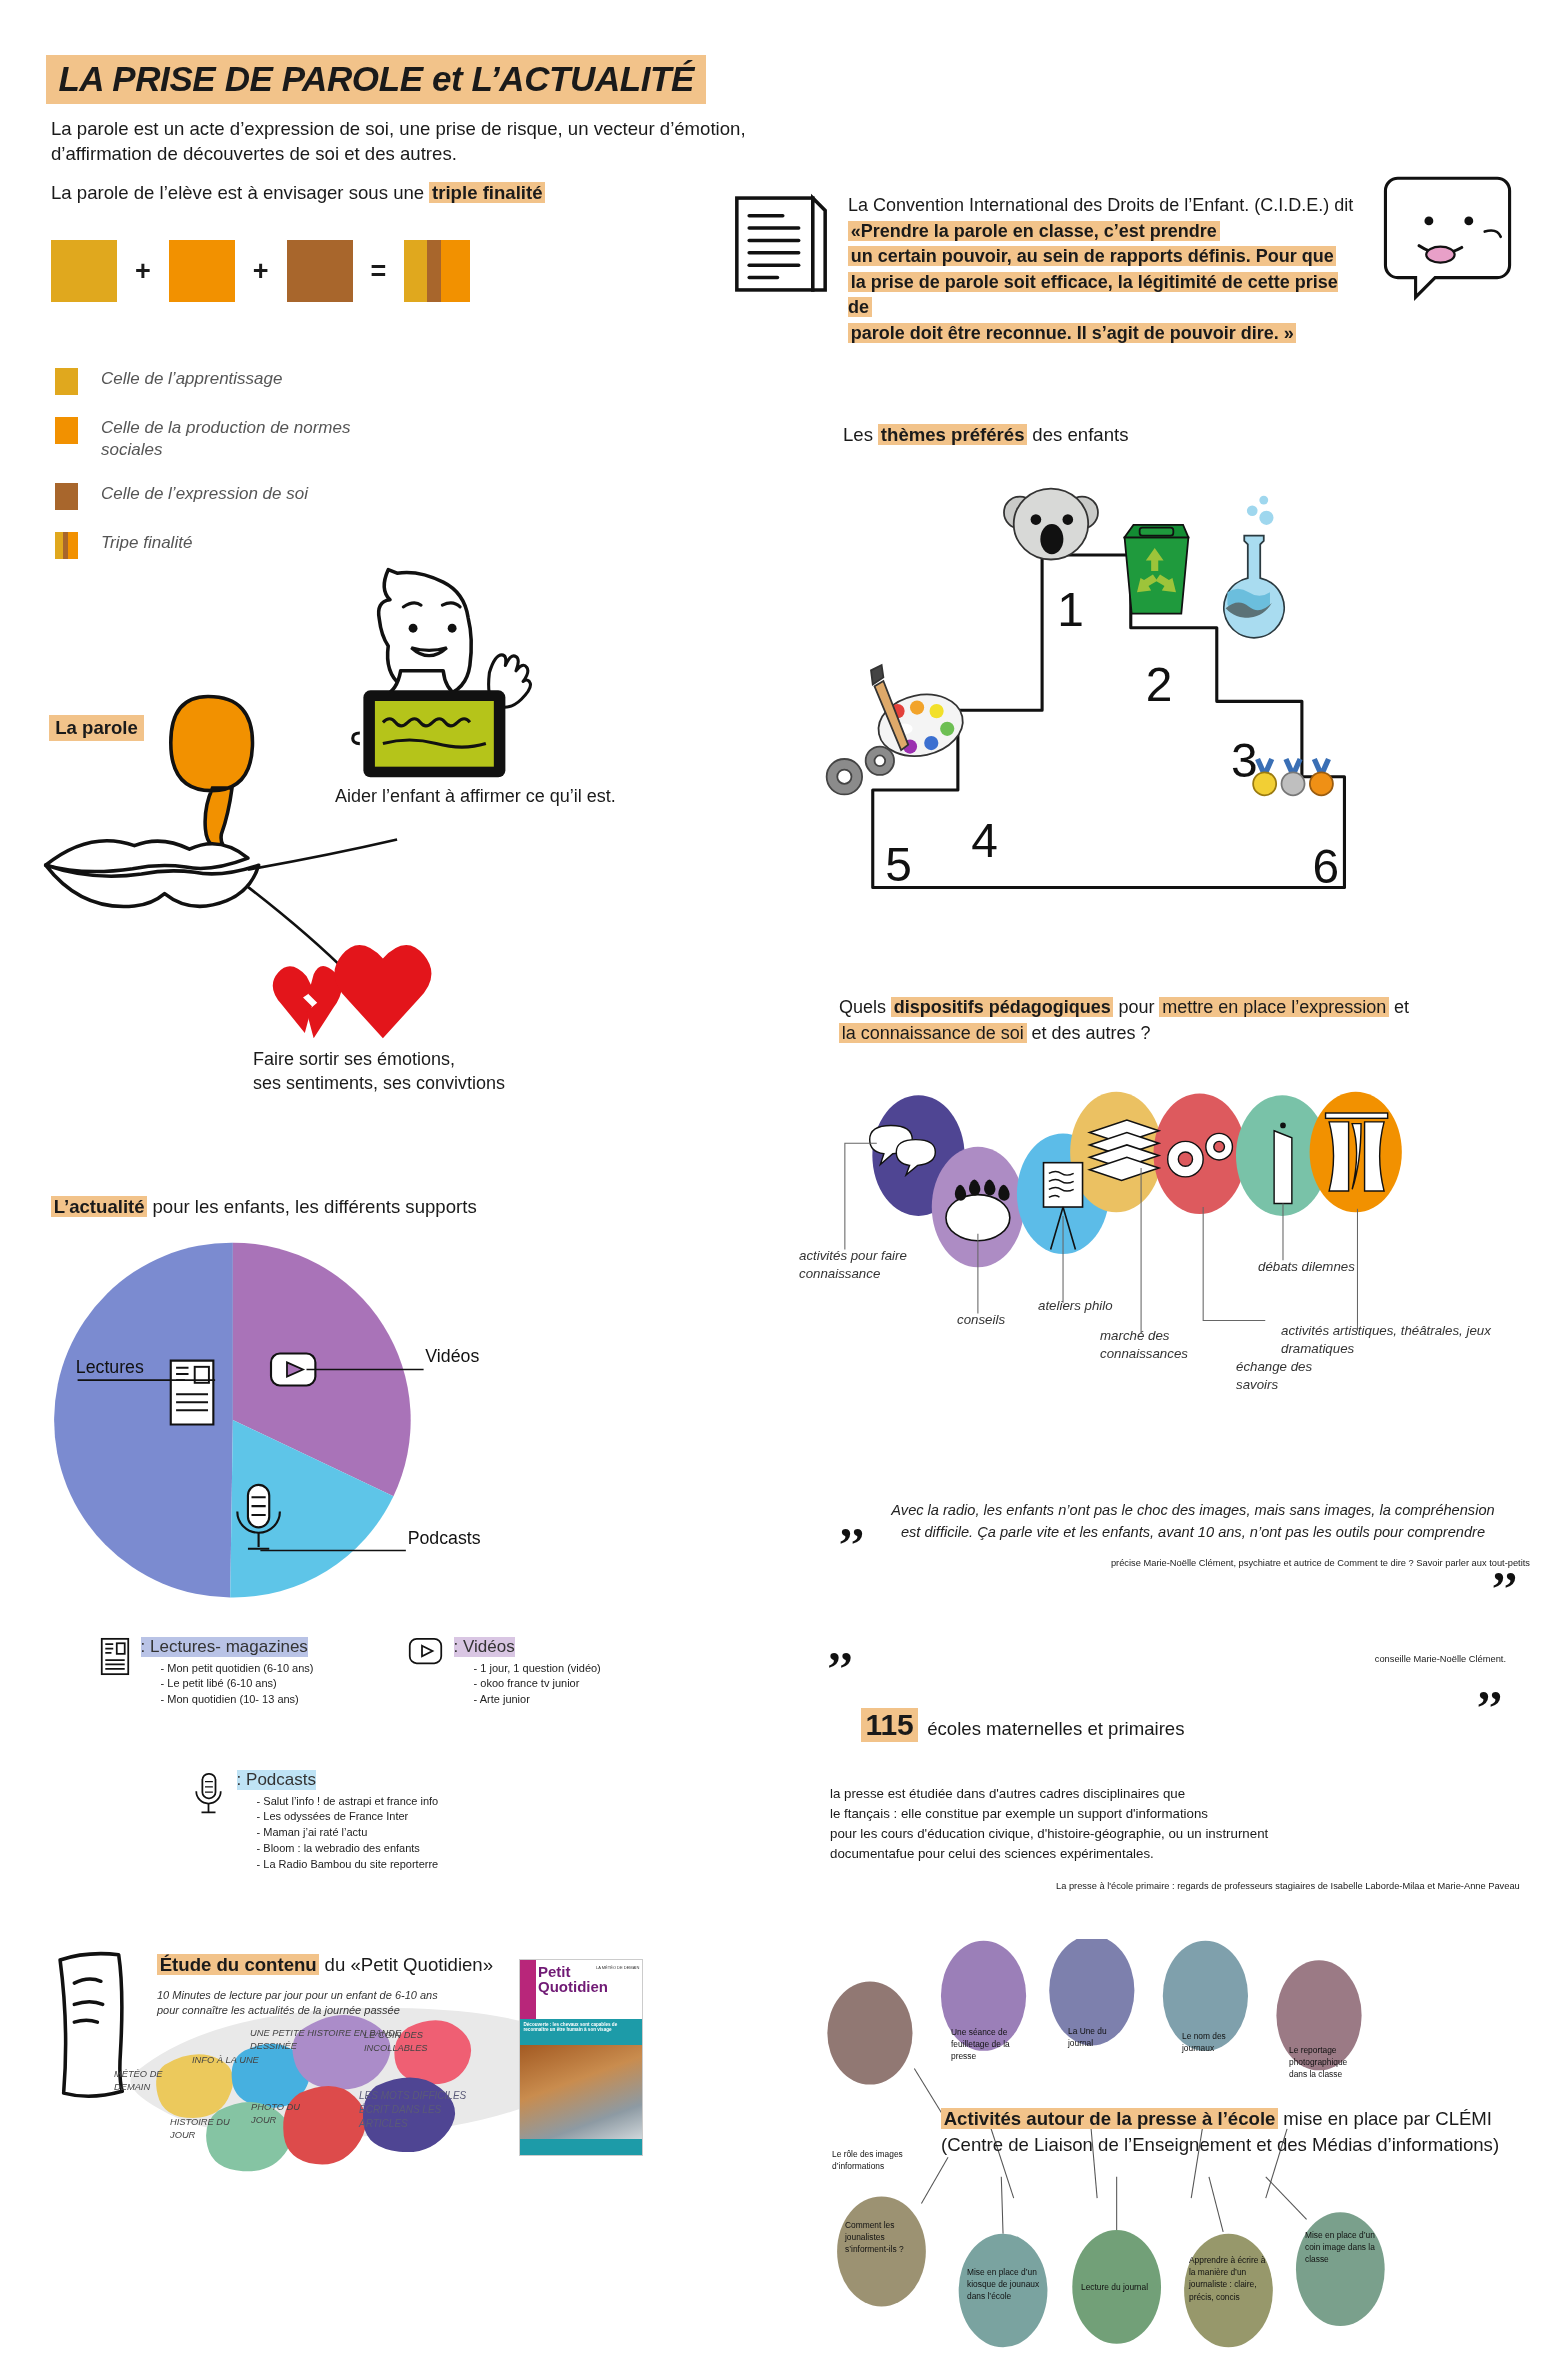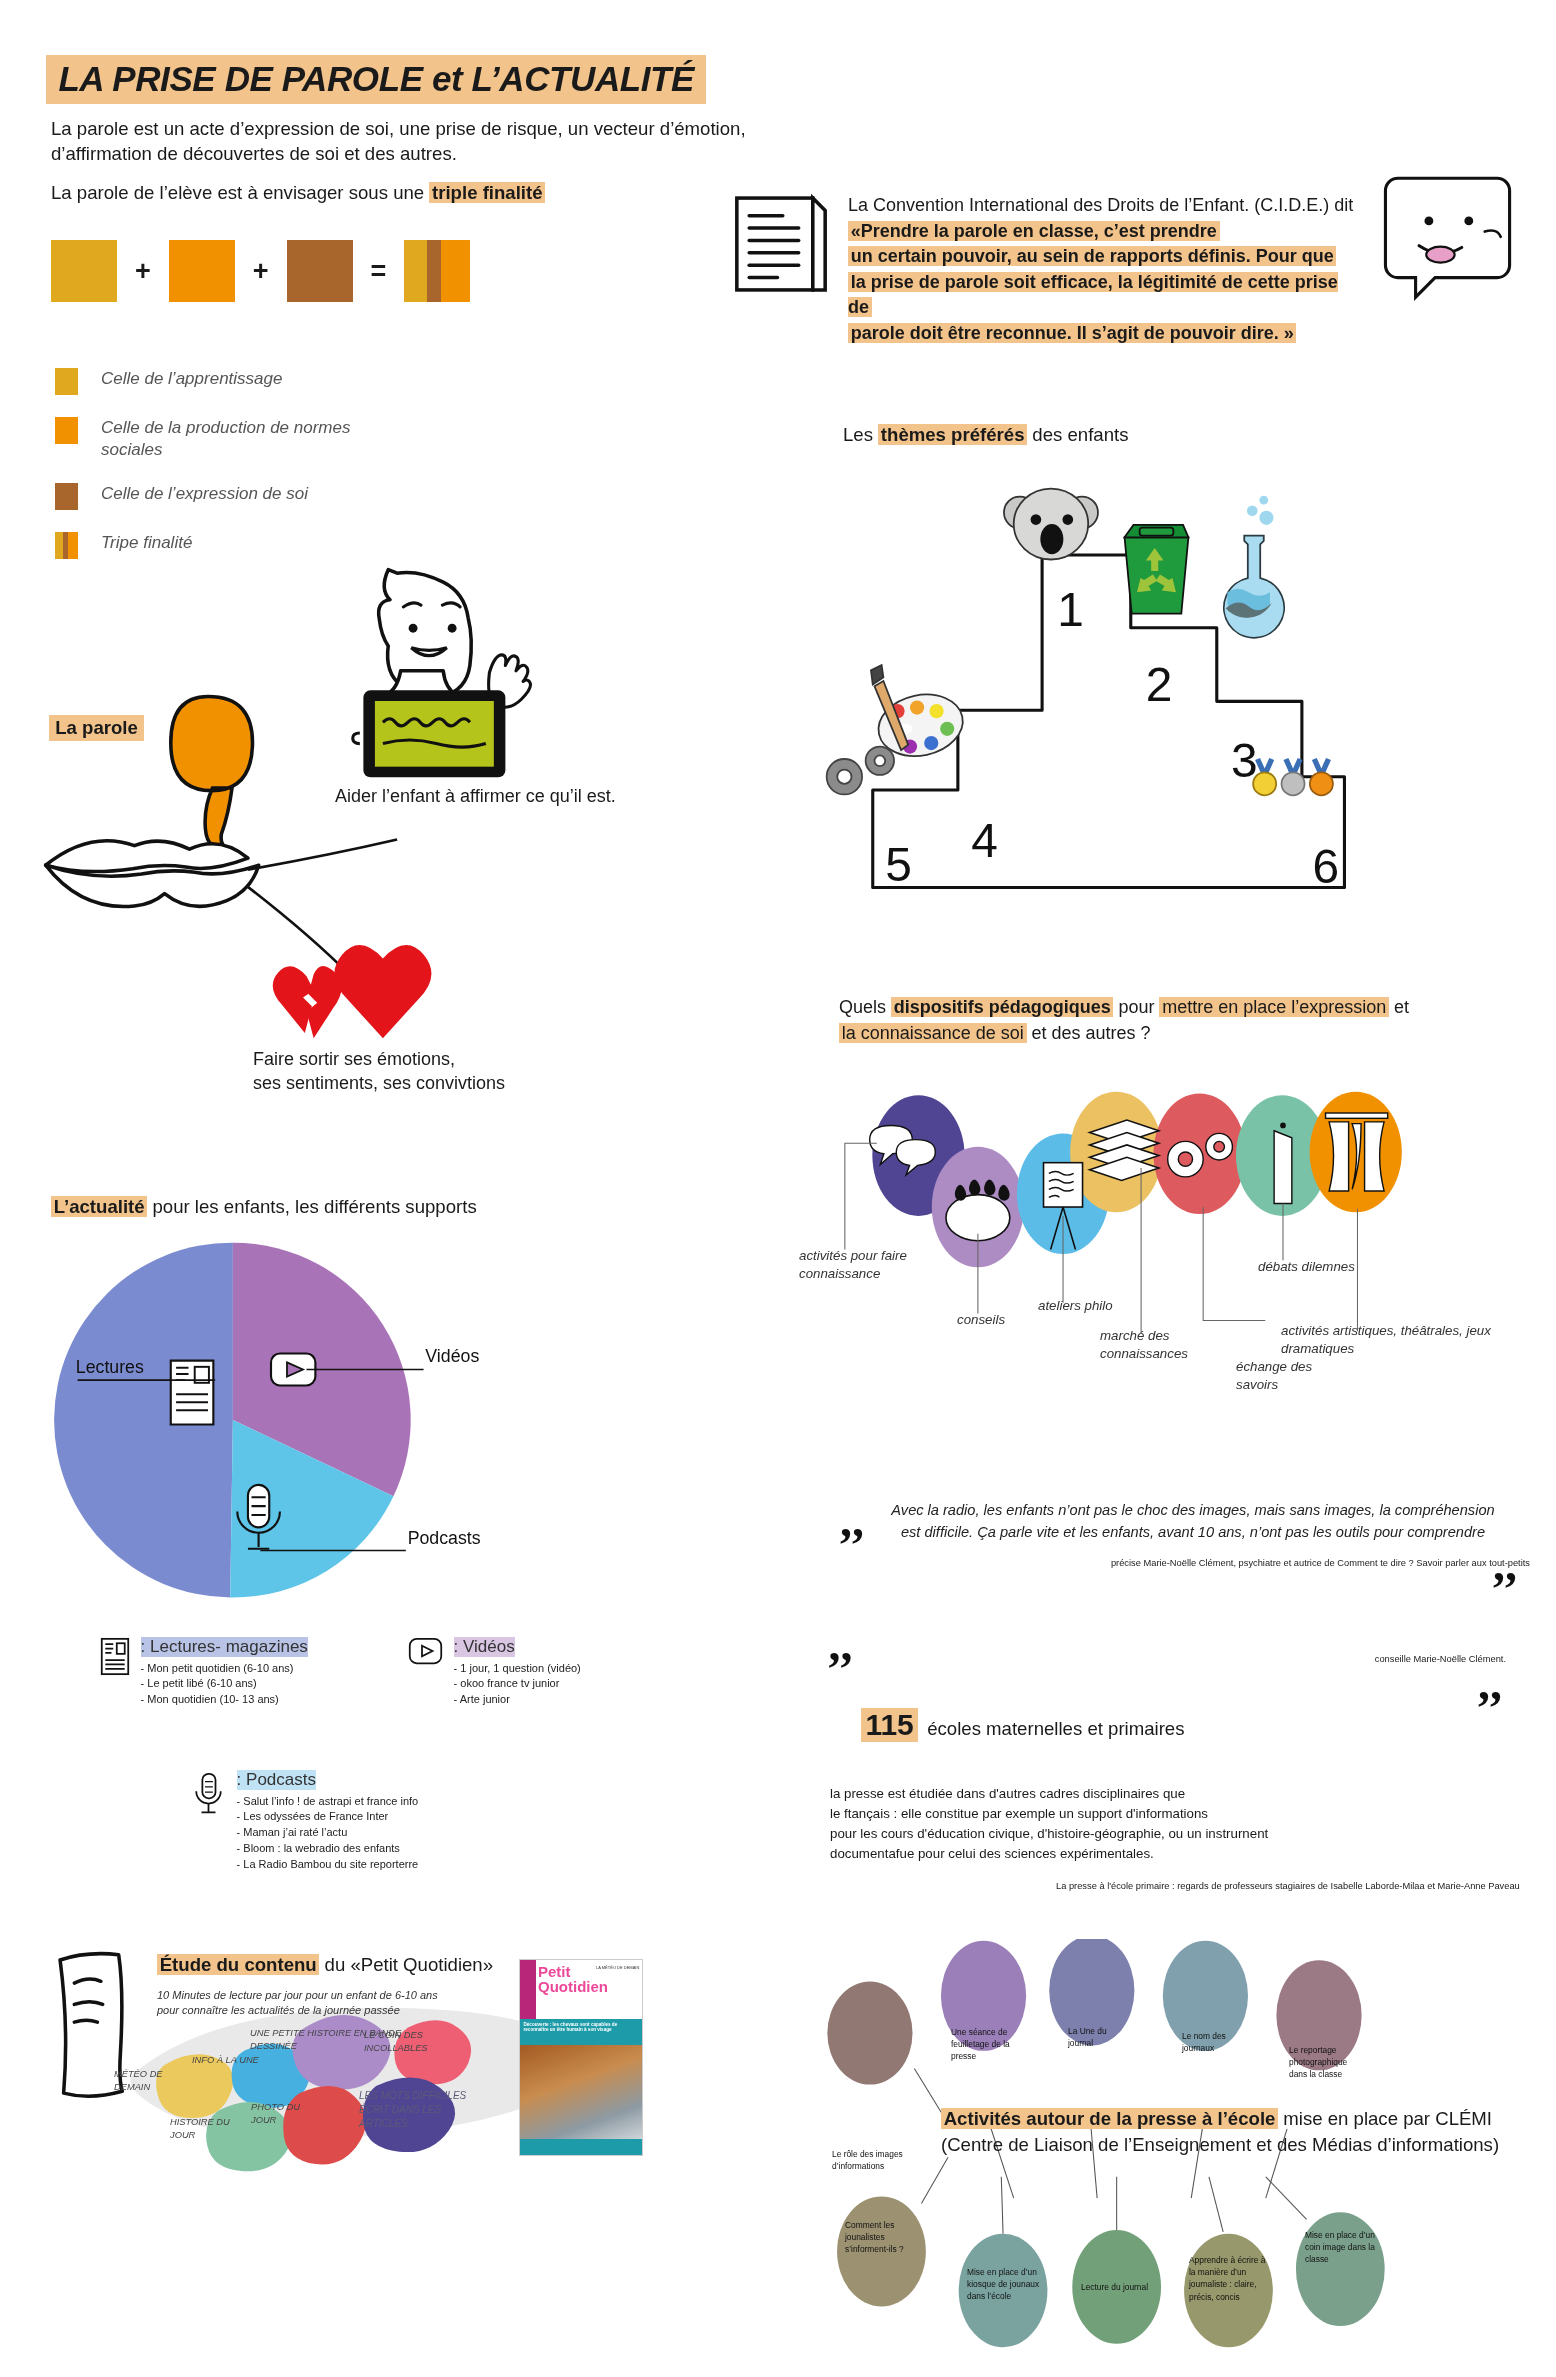--- a/index.html
+++ b/index.html
@@ -63,21 +63,21 @@
   
   #disp-title { left:839px; top:994px; width:683px; font-size:18px; line-height:1.45; }
   #disp-svg { left:781px; top:1056px; }
 
   
   #pie-title { left:51px; top:1196px; font-size:18.6px; }
   #pie-svg { left:51px; top:1238px; }
 
   
   .card-head { font-size:17px; color:#333; }
-  .card-list { font-size:11px; line-height:1.45; color:#222; margin-top:3.5px; }
+  .card-list { font-size:11px; line-height:1.45; color:#222; margin-top:3.5px;margin-left:20px; }
   #card-lectures { left:100px; top:1637px; }
   #card-videos   { left:408px; top:1637px; }
   #card-podcasts { left:191px; top:1770px; }
   .card { display:flex; align-items:flex-start; gap:10.6px; }
 
   
   .quote-blk { font-style:italic; font-size:14.6px; line-height:1.5; color:#222; }
   .quote-src { font-size:9.3px; color:#222; font-style:normal; }
   #quote1 { left:856px; top:1500px; width:674px; }
   #quote2 { left:839px; top:1624px; width:674px; }
@@ -548,21 +548,21 @@
 <div class="abs" style="left:114px; top:2068px; width:80px; font-size:9.3px; font-style:italic; color:#444; line-height:1.4; text-transform:uppercase;"><span>MÉTÉO DE DEMAIN</span></div>
 <div class="abs" style="left:192px; top:2054px; width:82px; font-size:9.3px; font-style:italic; color:#444; line-height:1.4;"><span>INFO À LA UNE</span></div>
 <div class="abs" style="left:250px; top:2027px; width:169px; font-size:9.3px; font-style:italic; color:#444; line-height:1.4;"><span>UNE PETITE HISTOIRE EN BANDE DESSINÉE</span></div>
 <div class="abs" style="left:364px; top:2029px; width:106px; font-size:9.3px; font-style:italic; color:#444; line-height:1.4;"><span>LE COIN DES INCOLLABLES</span></div>
 <div class="abs" style="left:170px; top:2116px; width:82px; font-size:9.3px; font-style:italic; color:#444; line-height:1.4;"><span>HISTOIRE DU JOUR</span></div>
 <div class="abs" style="left:251px; top:2101px; width:55px; font-size:9.3px; font-style:italic; color:#444; line-height:1.4;"><span>PHOTO DU JOUR</span></div>
 <div class="abs" style="left:335px; top:2089px; width:133px; font-size:10px; font-style:italic; color:#5a5a78; line-height:1.4;margin-left:24px;"><span>LES MOTS DIFFICILES ÉCRIT DANS LES ARTICLES</span></div>
 
 <div class="abs" id="pq-cover">
   <div style="position:absolute;left:0;top:0;width:16px;height:59px;background:#b8267a;"></div>
-  <div style="position:absolute;left:18px;top:5.3px;font-size:15px;font-weight:bold;line-height:0.95;color:#ec4899;font-family:'Liberation Sans',sans-serif;">
+  <div style="position:absolute;left:18px;top:5.3px;font-size:15px;font-weight:bold;line-height:0.95;color:#701a75;font-family:'Liberation Sans',sans-serif;">
     <span>Petit</span><br>
     <span>Quotidien</span>
   </div>
   <div style="position:absolute;left:76px;top:5.3px;font-size:4px;color:#333;">LA MÉTÉO DE DEMAIN</div>
   <div style="position:absolute;left:0;top:59px;width:100%;height:27px;background:#1d9ba8;color:#fff;font-size:4.6px;padding:2.7px 3.5px;line-height:1.25;font-weight:bold;">Découverte : les chevaux sont capables de reconnaître un être humain à son visage</div>
   <div style="position:absolute;left:0;top:85px;width:100%;height:94px;background:linear-gradient(160deg,#a35a22 0%,#c98c4e 40%,#8d9aa3 75%,#cfd6da 100%);"></div>
   <div style="position:absolute;left:0;top:179px;width:100%;height:18px;background:#1d9ba8;"></div>
 </div>
 
 <svg class="abs" id="clemi-svg" width="737" height="426" viewBox="0 0 830 480">

